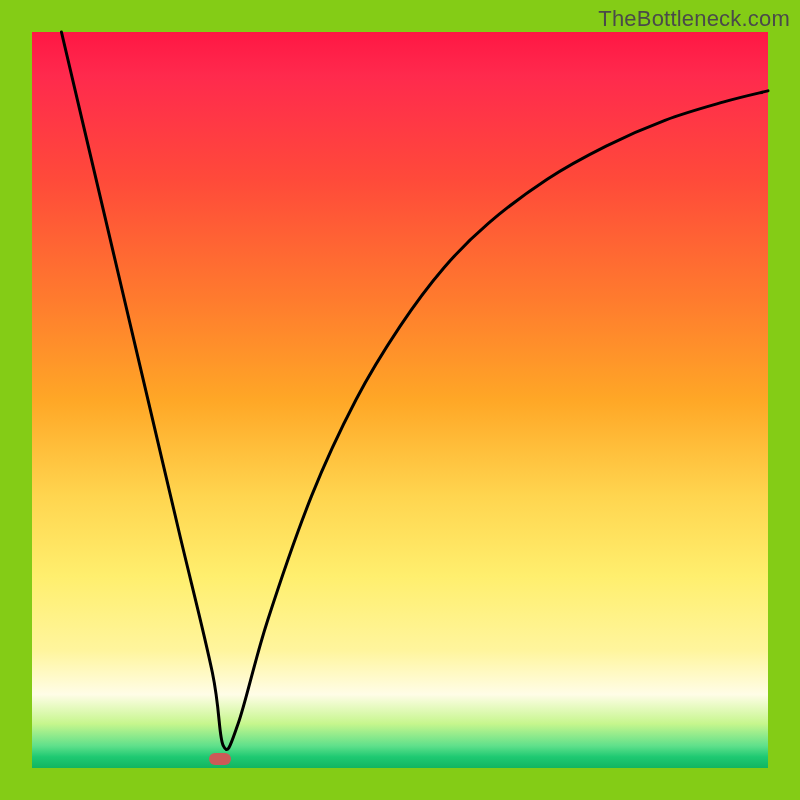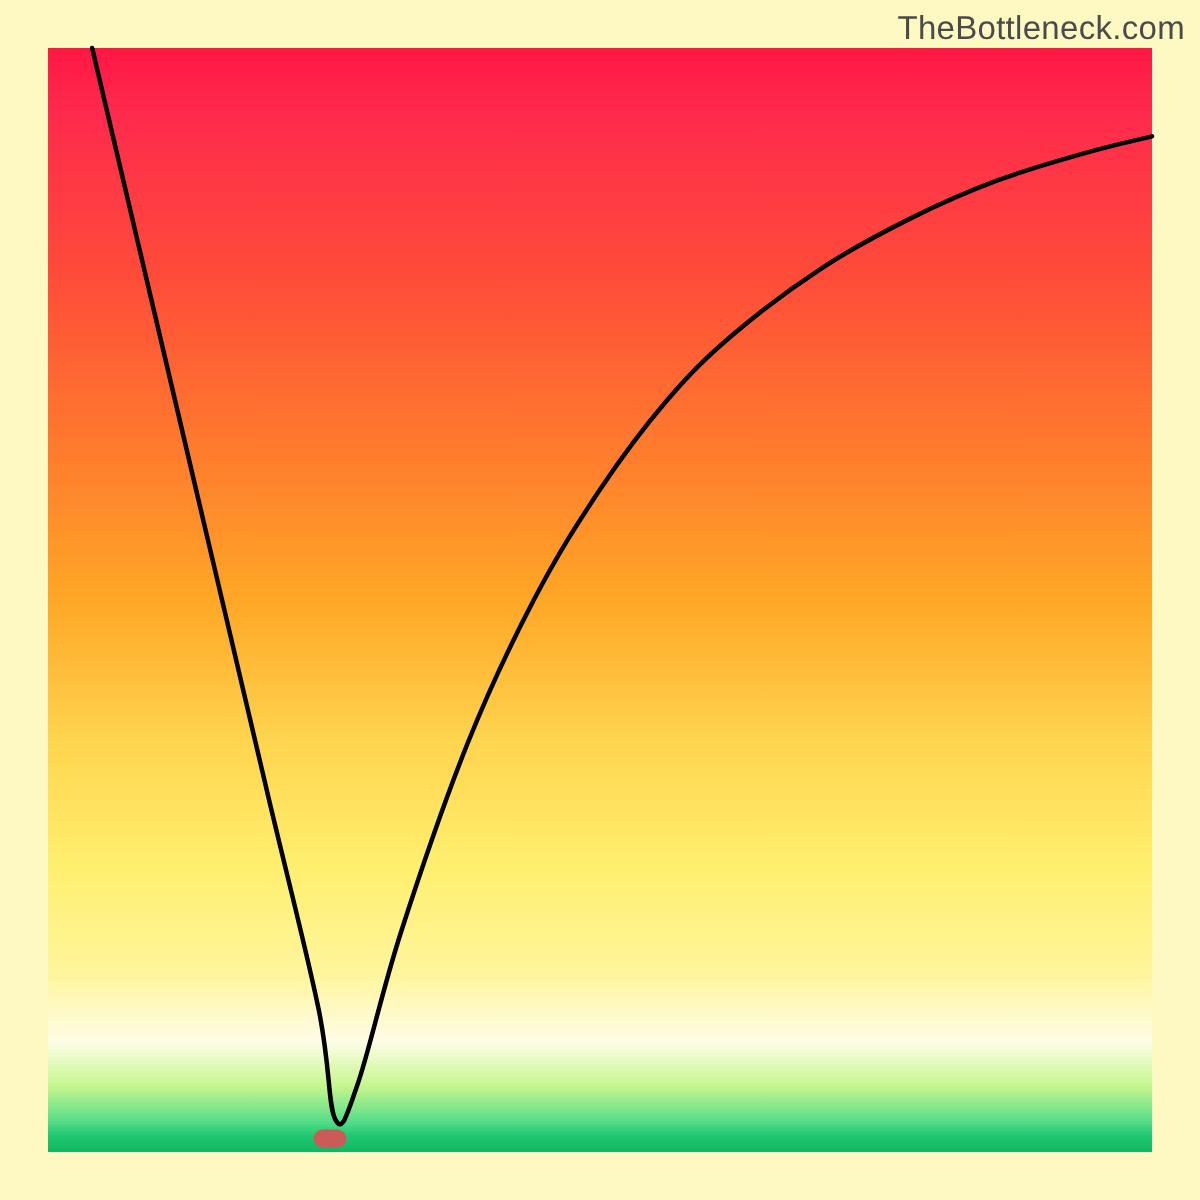--- a/index.html
+++ b/index.html
@@ -10,21 +10,21 @@
     background: #000;
     overflow: hidden;
     font-family: Arial, Helvetica, sans-serif;
   }
   .frame {
     position: absolute;
     left: 0;
     top: 0;
     width: 800px;
     height: 800px;
-    background: #fef9c3;
+    background: #84cc16;
   }
   .plot-area {
     position: absolute;
     left: 32px;
     top: 32px;
     width: 736px;
     height: 736px;
     
     background: linear-gradient(
       to bottom,

